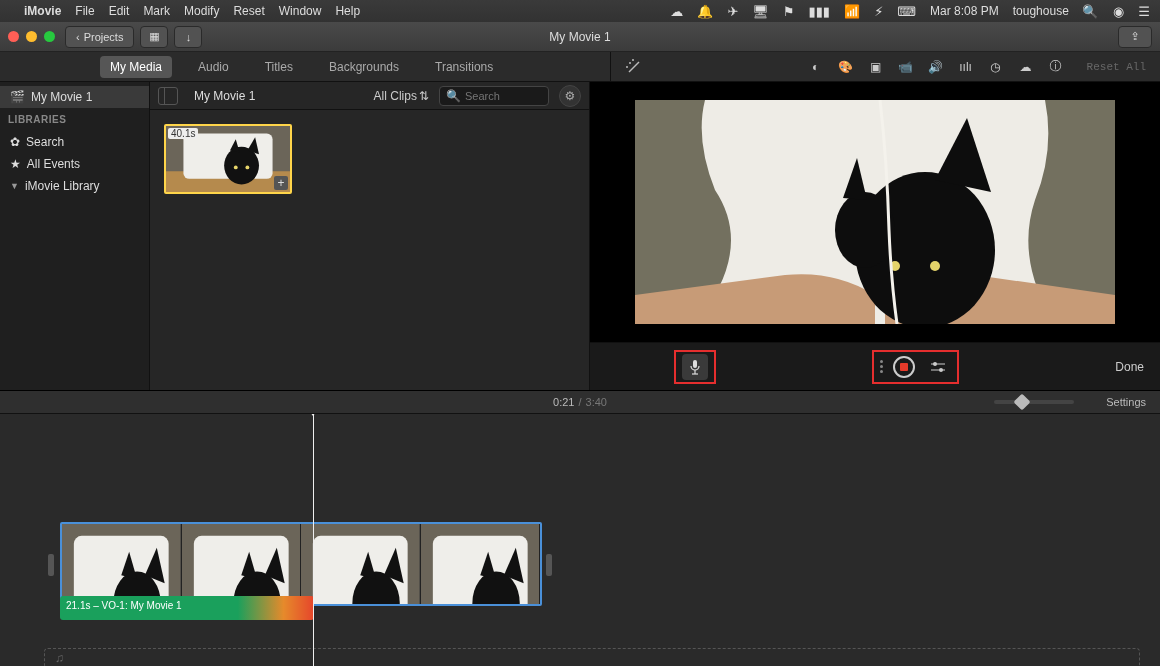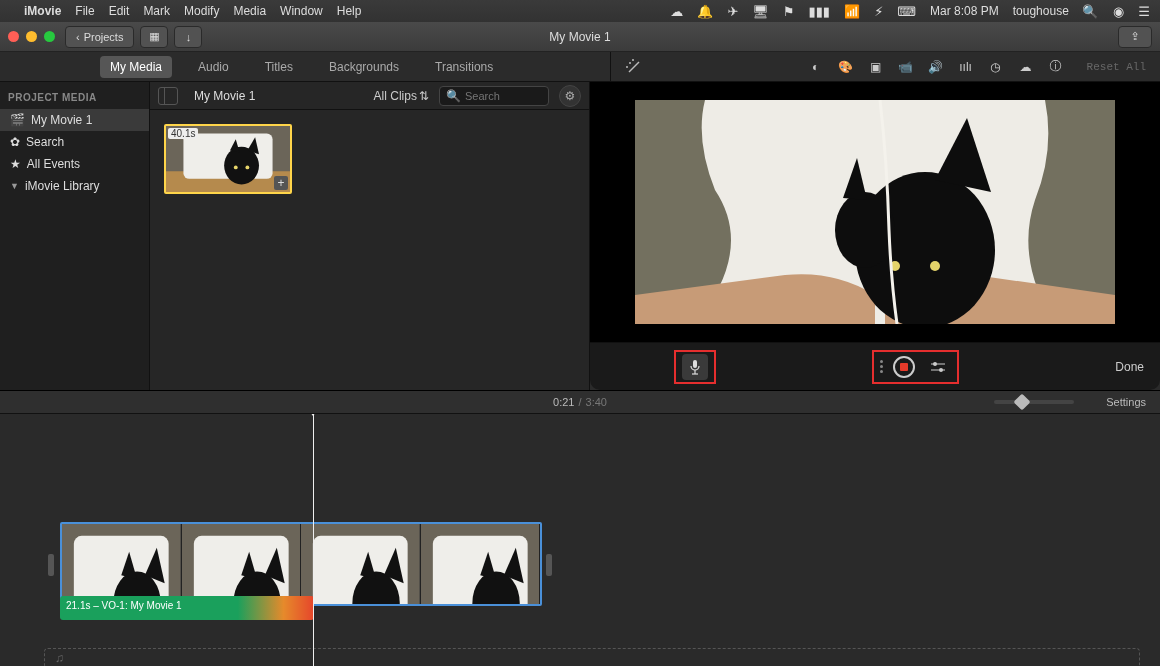--- a/index.html
+++ b/index.html
@@ -120,21 +120,21 @@
     position:absolute; top:2px; left:2px; background:#eee; color:#333;
     font-size:10px; padding:0 3px; border-radius:2px;
   }
   .clip-thumb .add {
     position:absolute; bottom:2px; right:2px; width:14px;height:14px;
     background:#555; color:#ddd; font-size:12px; display:flex;
     align-items:center; justify-content:center; border-radius:2px;
   }
 
   .viewer-col {
-    width:570px; display:flex; flex-direction:column; background:#1a1a1a;border-radius:10px;
+    width:570px; display:flex; flex-direction:column; background:#1a1a1a;
   }
   .viewer {
     flex:1; position:relative; display:flex; align-items:center; justify-content:center;
     background:#000; overflow:hidden;
   }
   .viewer-controls {
     height:48px; display:flex; align-items:center;
     gap:18px; padding:0 16px; position:relative;
     border-top:1px solid #111;
   }
@@ -215,21 +215,21 @@
 <body>
 
 <div class="menubar">
   <div class="menubar-left">
     <span class="apple"></span>
     <span class="app">iMovie</span>
     <span>File</span>
     <span>Edit</span>
     <span>Mark</span>
     <span>Modify</span>
-    <span>Media</span>
+    <span>Reset</span>
     <span>Window</span>
     <span>Help</span>
   </div>
   <div class="menubar-right">
     <span class="status-icon">☁︎</span>
     <span class="status-icon">🔔</span>
     <span class="status-icon">✈︎</span>
     <span class="status-icon">🖥</span>
     <span class="status-icon">⚑</span>
     <span class="status-icon">▮▮▮</span>
@@ -294,25 +294,25 @@
     <span class="icon">◷</span>
     <span class="icon">☁︎</span>
     <span class="icon">ⓘ</span>
     <span class="reset-all">Reset All</span>
   </div>
 </div>
 
 <div class="main-split">
 
   <div class="sidebar">
-    <div class="section-label">PROJECT MEDIA</div>
     <div class="item selected">
       <span>🎬</span>
       <span>My Movie 1</span>
     </div>
+    <div class="section-label">LIBRARIES</div>
     <div class="item">
       <span>✿</span>
       <span>Search</span>
     </div>
     <div class="item">
       <span>★</span>
       <span>All Events</span>
     </div>
     <div class="item">
       <span class="caret">▼</span>

